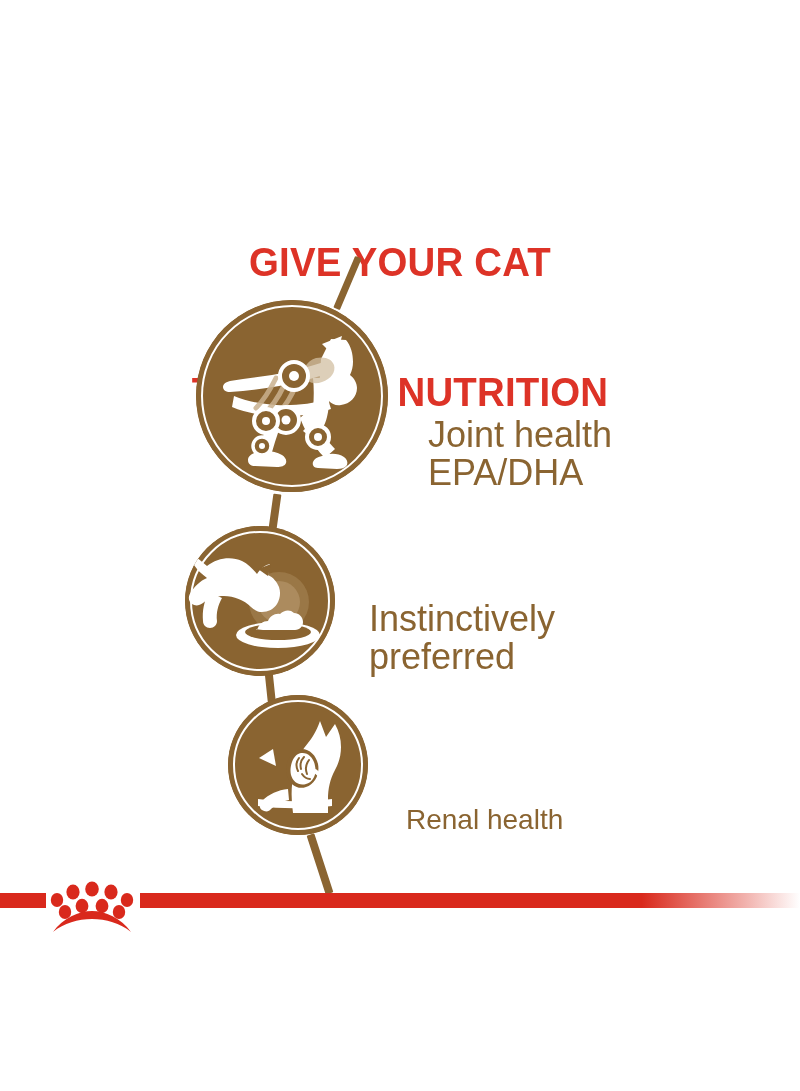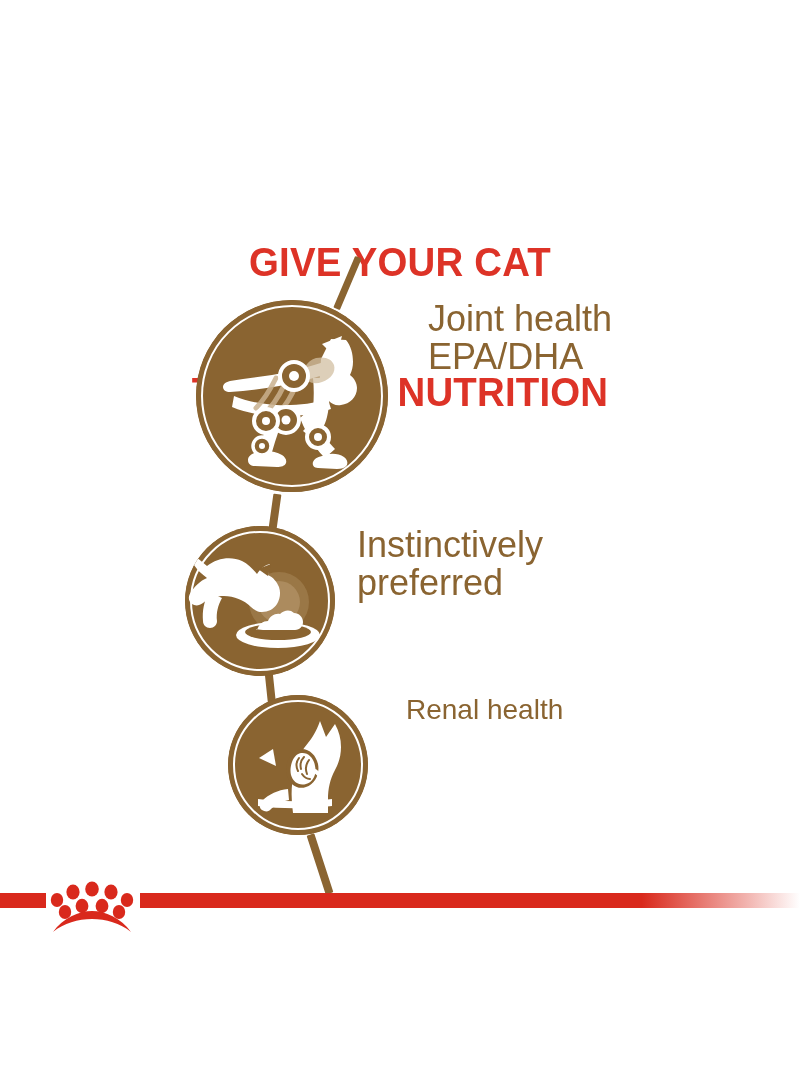--- a/index.html
+++ b/index.html
@@ -43,21 +43,21 @@
   .benefits {
     position: absolute;
     top: 290px;
     left: 0;
     width: 800px;
     height: 580px;
   }
   .benefit-row {
     position: absolute;
     display: flex;
-    align-items: flex-start;
+    align-items: flex-end;
   }
   .benefit-row.r1 { top: 10px;  left: 196px; }
   .benefit-row.r2 { top: 236px; left: 185px; }
   .benefit-row.r3 { top: 405px; left: 228px; }
 
   .icon-circle {
     position: relative;
     border-radius: 50%;
     background: #8a6431;
     box-sizing: border-box;
@@ -79,21 +79,21 @@
 
   .benefit-label {
     color: #8a6431;
     font-family: "Liberation Sans", sans-serif;
     font-weight: normal;
     font-size: 35px;
     line-height: 1.06;
     white-space: pre-line;
   }
   .r1 .benefit-label { margin-left: 40px; font-size: 36px; }
-  .r2 .benefit-label { margin-left: 22px; font-size: 36px; }
+  .r2 .benefit-label { margin-left: 34px; font-size: 36px; }
   .r3 .benefit-label { margin-left: 38px; font-size: 28px; }
 
   
   .dash {
     position: absolute;
     background: #8a6431;
     border-radius: 1px;
   }
   .dash-top    { width: 7px;  height: 56px; left: 344px; top: 255px; transform: rotate(23deg); }
   .dash-mid1   { width: 8px;  height: 35px; left: 271px; top: 494px; transform: rotate(8deg); }

